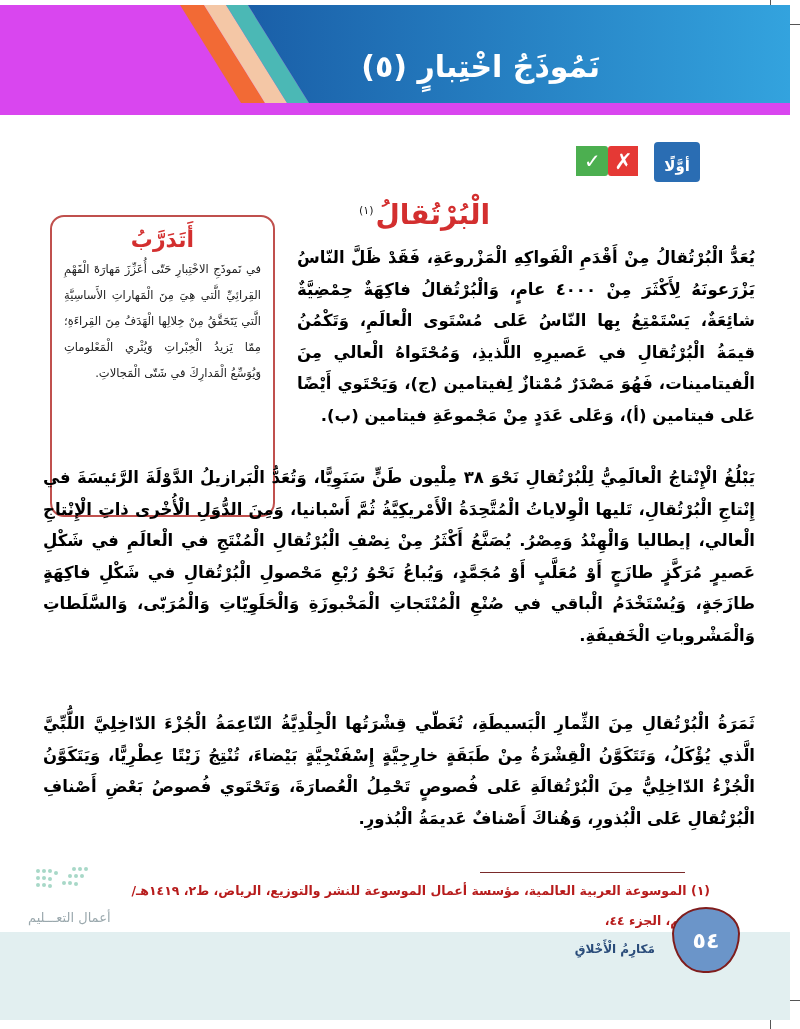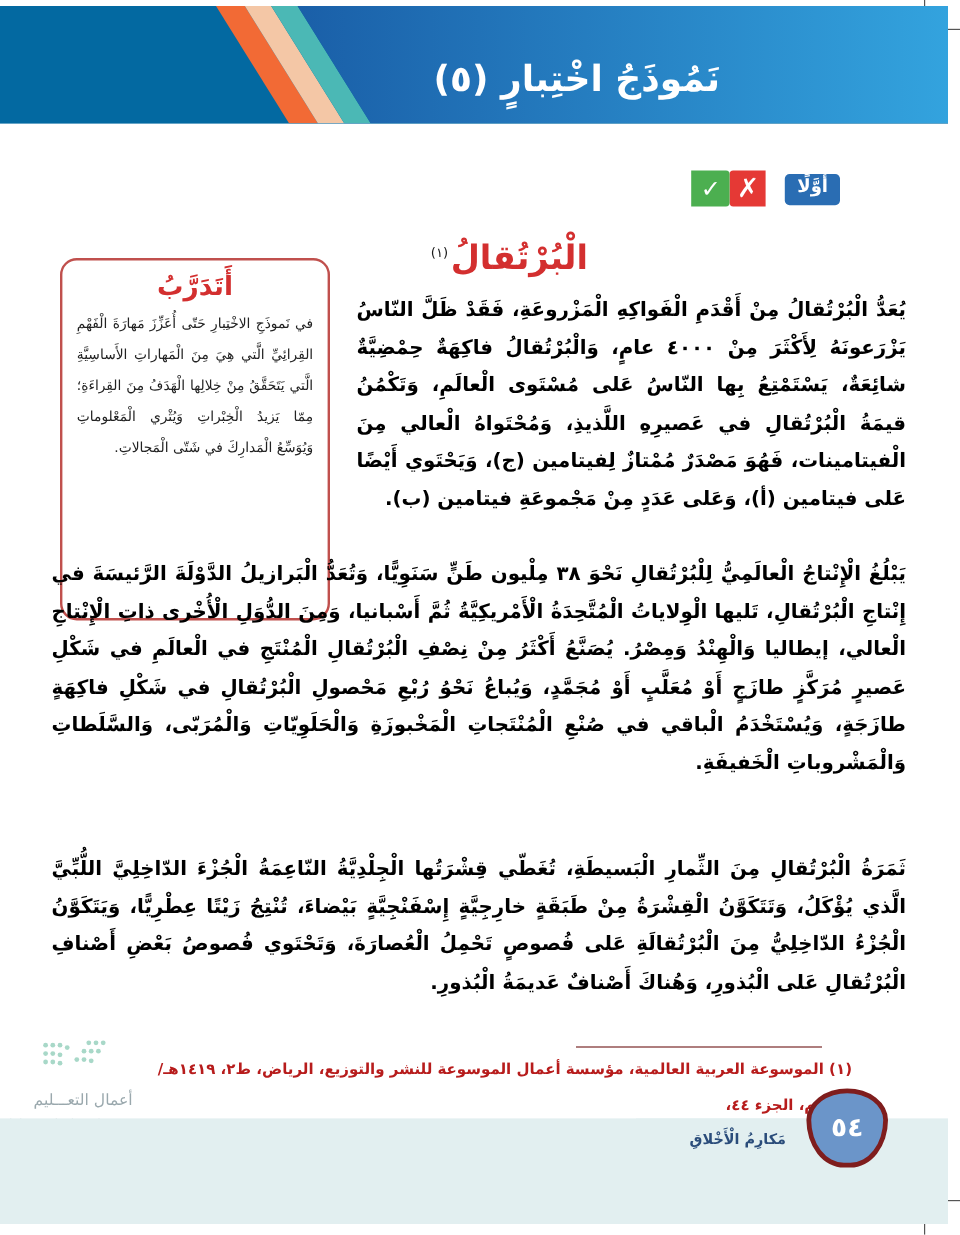--- a/index.html
+++ b/index.html
@@ -3,27 +3,27 @@
 <meta charset="utf-8">
 <style>
   * { box-sizing: border-box; margin: 0; padding: 0; }
   html, body { width: 800px; height: 1029px; background: #ffffff; overflow: hidden; }
   body { position: relative; font-family: "DejaVu Sans", sans-serif; color: #1a1a1a; }
 
   
   .crop { position: absolute; background: #555; }
 
   
-  .header-band { position: absolute; left: 0; top: 5px; width: 790px; height: 98px; background: #0369a1; overflow: hidden; }
+  .header-band { position: absolute; left: 0; top: 5px; width: 790px; height: 110px; background: #d946ef; overflow: hidden; }
   .header-band svg { position: absolute; left: 0; top: 0; }
   .header-title { position: absolute; right: 190px; top: 44px; font-size: 30px; font-weight: bold; color: #ffffff; direction: rtl; letter-spacing: 0; }
 
   
   .instruction { position: absolute; right: 100px; top: 142px; display: flex; flex-direction: row; align-items: center; gap: 12px; direction: rtl; }
-  .badge-first { background: #2a6db3; color: #fff; font-weight: bold; font-size: 15px; padding: 1px 10px 7px; border-radius: 4px; }
+  .badge-first { background: #2a6db3; color: #fff; font-weight: bold; font-size: 15px; padding: 15px 10px 7px; border-radius: 4px; }
   .instruction-text { font-size: 20px; font-weight: bold; color: #1a1a1a; }
   .tf-icons { display: flex; flex-direction: row-reverse; height: 32px; margin-right: 4px; }
   .tf-check { width: 32px; height: 30px; background: #4caf50; color: #fff; display: flex; align-items: center; justify-content: center; font-size: 20px; font-weight: bold; border-radius: 0 3px 3px 0; }
   .tf-cross { width: 30px; height: 30px; background: #e53935; color: #fff; display: flex; align-items: center; justify-content: center; font-size: 22px; font-weight: bold; border-radius: 3px 0 0 3px; }
 
   
   .article-title { position: absolute; right: 310px; top: 198px; font-size: 28px; font-weight: bold; color: #d32f2f; direction: rtl; }
   .article-title sup { font-size: 11px; color: #1a1a1a; font-weight: normal; vertical-align: super; margin-right: 2px; }
 
   
@@ -37,21 +37,21 @@
   .p2 { right: 45px; top: 462px; width: 712px; }
   .p3 { right: 45px; top: 708px; width: 712px; }
 
   
   .footnote-rule { position: absolute; left: 480px; top: 872px; width: 205px; height: 1px; background: #7a2a2a; }
   .footnote { position: absolute; right: 90px; top: 876px; width: 620px; direction: rtl; font-size: 12.5px; font-weight: bold; color: #b71c1c; line-height: 30px; text-align: right; }
 
   
   .footer-band { position: absolute; left: 0; top: 932px; width: 790px; height: 88px; background: #e2eff0; }
   .footer-curve { position: absolute; left: 530px; top: 918px; width: 200px; height: 30px; }
-  .page-number { position: absolute; left: 672px; top: 907px; width: 68px; height: 66px; background: #6b95c9; border: 4px solid #7f1d1d; border-radius: 50% 50% 46% 46% / 40% 40% 60% 60%; color: #fff; font-weight: bold; font-size: 22px; display: flex; align-items: center; justify-content: center; box-shadow: 0 0 0 0 #fff; }
+  .page-number { position: absolute; left: 672px; top: 907px; width: 68px; height: 66px; background: #6b95c9; border: 2px solid #7f1d1d; border-radius: 50% 50% 46% 46% / 40% 40% 60% 60%; color: #fff; font-weight: bold; font-size: 22px; display: flex; align-items: center; justify-content: center; box-shadow: 0 0 0 0 #fff; }
   .book-name { position: absolute; right: 145px; top: 942px; font-size: 12px; font-weight: bold; color: #2a4c7a; direction: rtl; }
 
   
   .ministry { position: absolute; left: 0; top: 900px; width: 100px; color: #9aa8ad; }
   .ministry-ar { position: absolute; left: 28px; top: 10px; font-size: 13px; direction: rtl; white-space: nowrap; }
   .ministry-en { position: absolute; left: 0; top: 32px; font-size: 9px; white-space: nowrap; }
   .ministry-year { position: absolute; left: 0; top: 44px; font-size: 12px; white-space: nowrap; }
   .ministry-dots { position: absolute; left: 34px; top: 866px; width: 60px; height: 30px; }
 </style>
 </head>

